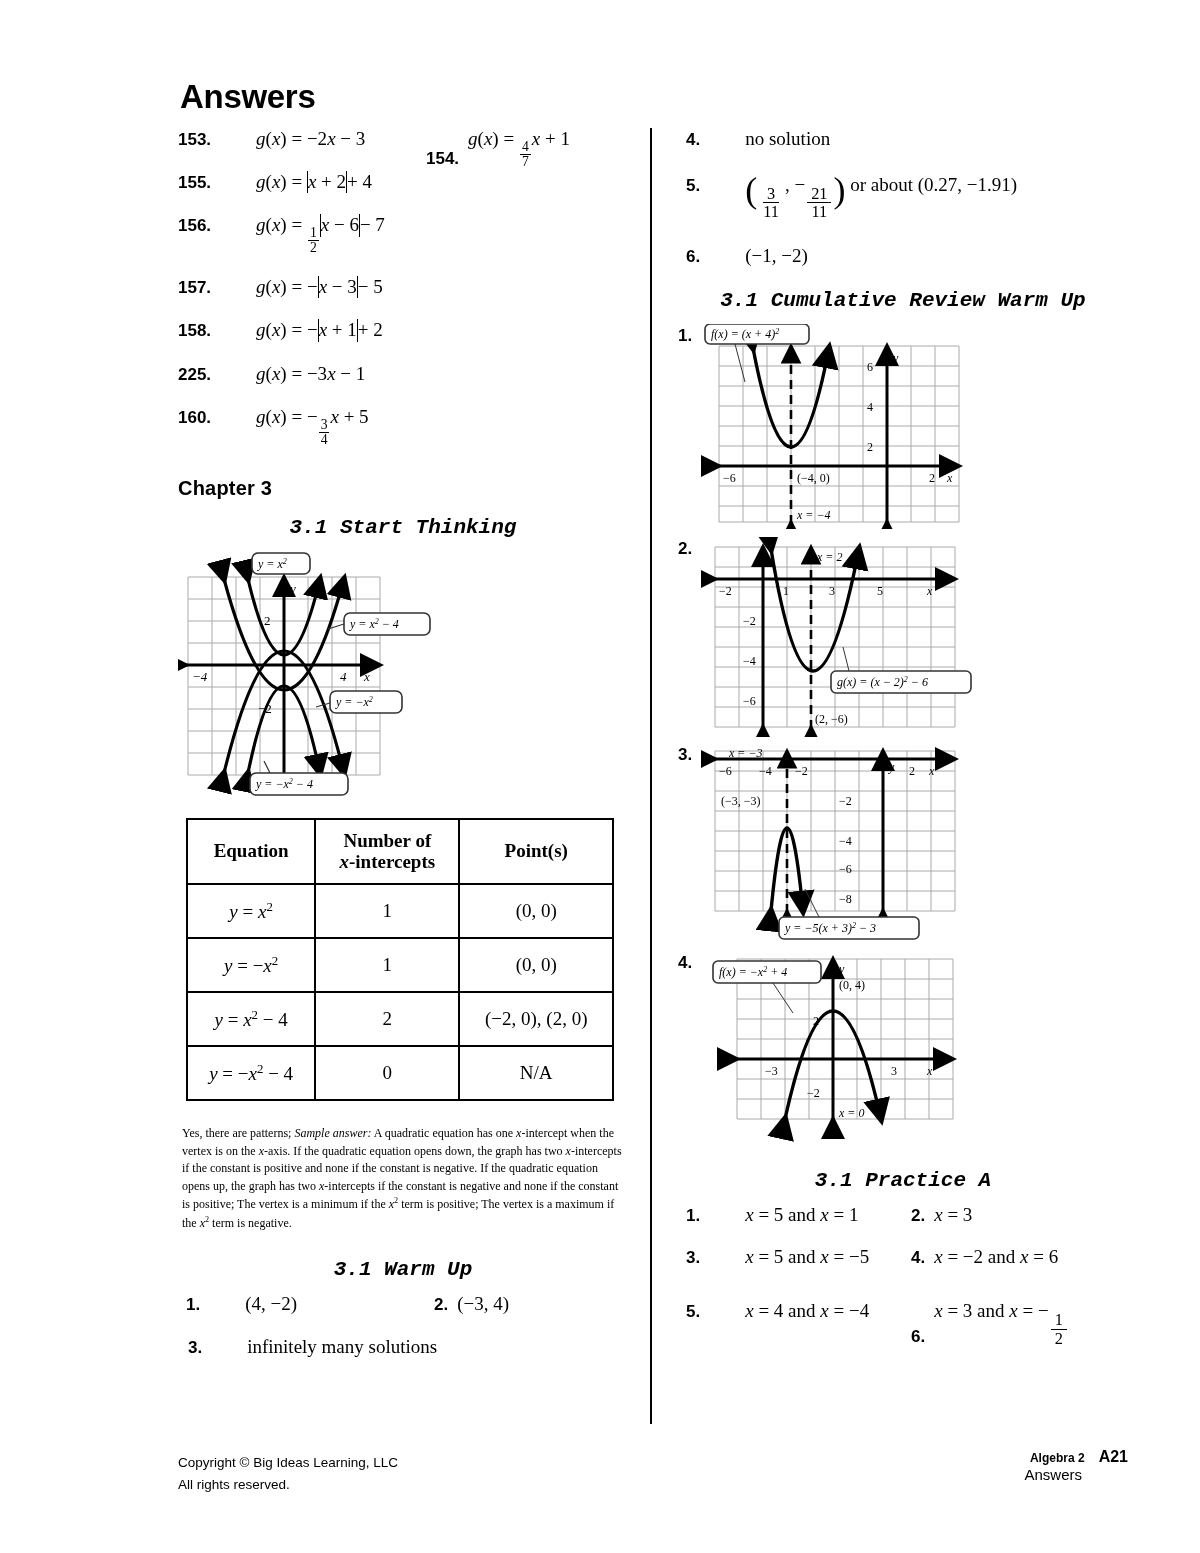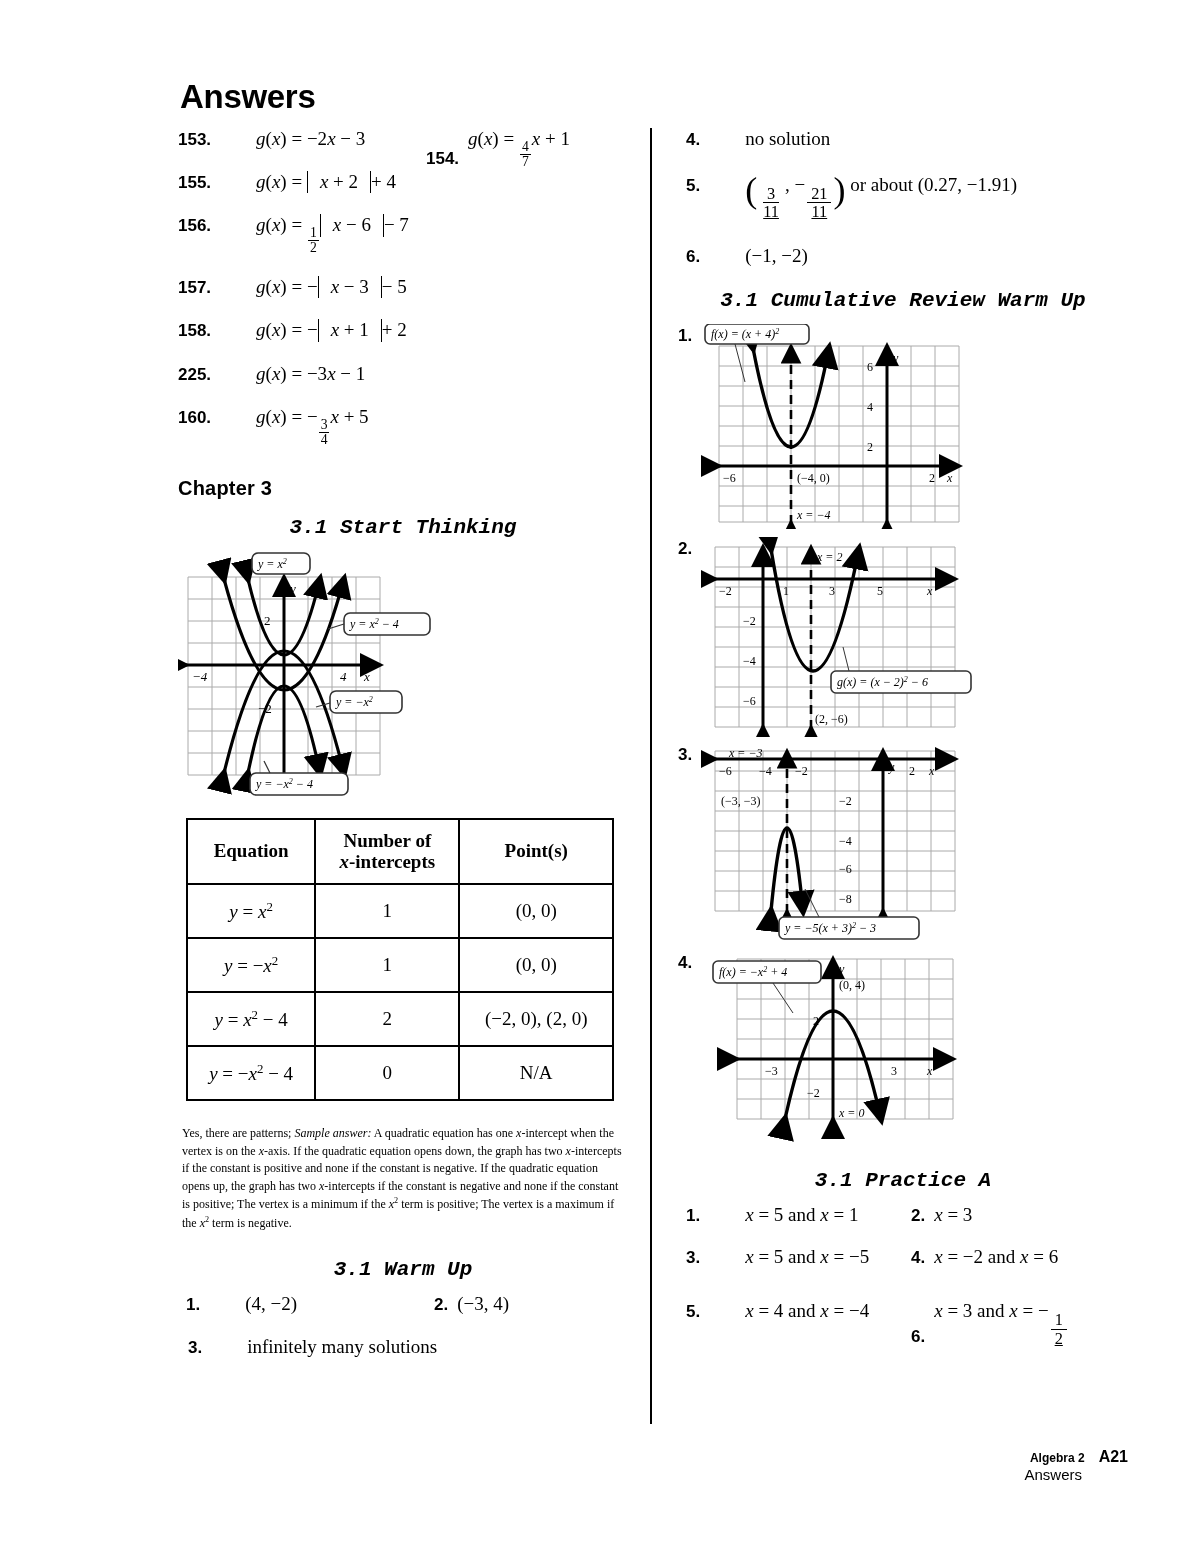--- a/index.html
+++ b/index.html
@@ -92,32 +92,32 @@
   .frac-big {
     display: inline-flex;
     flex-direction: column;
     align-items: center;
     vertical-align: -0.48em;
     font-size: 0.86em;
     line-height: 1.08;
     margin: 0 2px;
   }
   .frac-big .num { border-bottom: 1.4px solid #000; padding: 0 4px; }
-  .frac-big .den { padding: 0 4px; text-decoration: underline; }
+  .frac-big .den { padding: 0 4px; }
   .paren-big {
     font-size: 1.9em;
     vertical-align: -0.30em;
     line-height: 0.6;
     font-family: "Liberation Serif", serif;
   }
   .abs {
     display: inline-block;
     border-left: 1.4px solid #000;
     border-right: 1.4px solid #000;
-    padding: 0 12px;
+    padding: 0 0;
     line-height: 1.18;
   }
 
   
   .chapter-head {
     font-family: "Liberation Sans", sans-serif;
     font-weight: bold;
     font-size: 20px;
     margin: 30px 0 16px 0;
     letter-spacing: 0.2px;
@@ -615,18 +615,22 @@
         <span class="ex-num">6.</span>
         <span class="ex-body math"><span class="it">x</span> = 3 and <span class="it">x</span> = −<span class="frac-big">
               <span class="num">1</span>
               <span class="den">2</span>
             </span></span>
       </span>
     </div>
 
   </div>
 
+  <div class="footer-left">
+    <div>Copyright © Big Ideas Learning, LLC</div>
+    <div>All rights reserved.</div>
+  </div>
   <div class="footer-right">
     <span class="line1">Algebra 2</span><span class="pg">A21</span>
     <span class="line2">Answers</span>
   </div>
 
 </div>
 
 </body></html>

